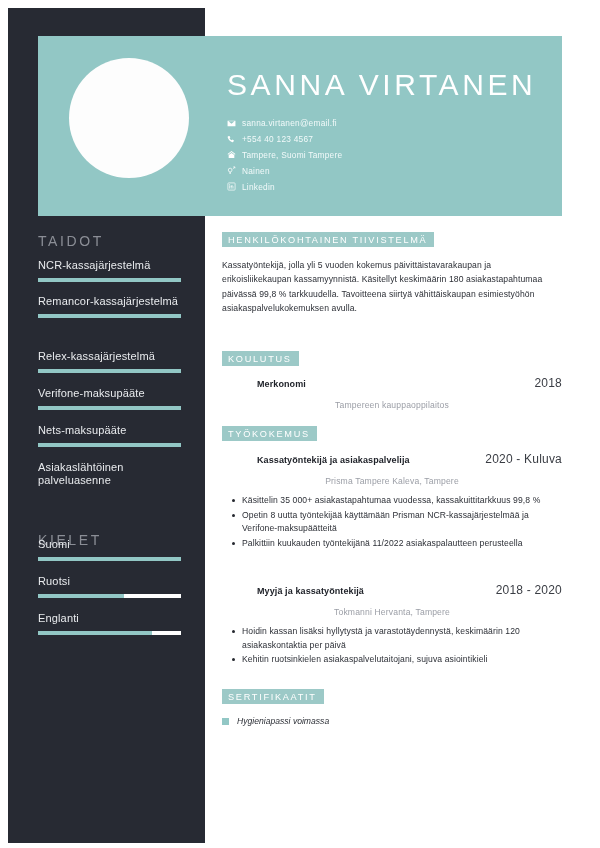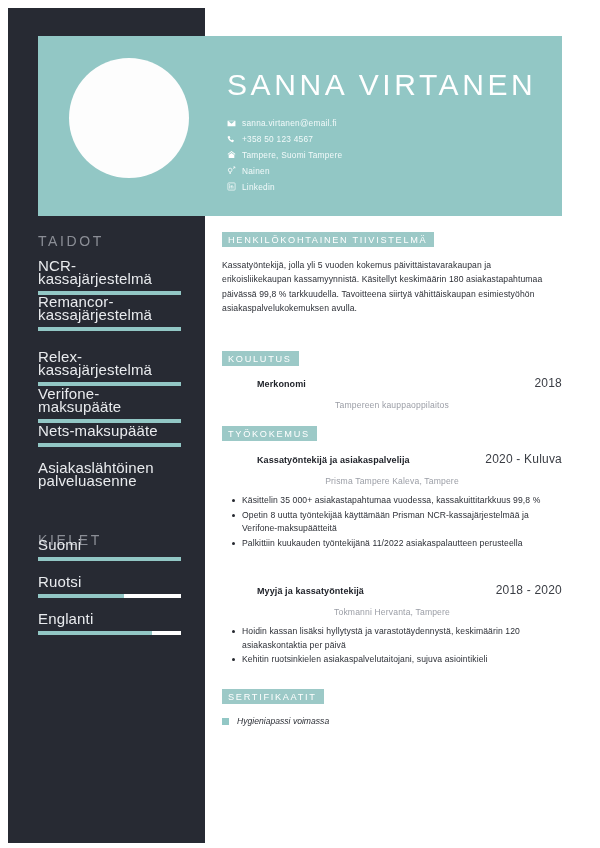--- a/index.html
+++ b/index.html
@@ -95,21 +95,21 @@
   }
   #skills-heading { top: 233px; }
   #languages-heading { top: 512px; margin-top: 20px; }
 
   .side-item {
     position: absolute;
     left: 38px;
     width: 143px;
   }
   .side-item-label {
-    font-size: 15px;
+    font-size: 11px;
     color: #e9ebee;
     line-height: 13px;
     letter-spacing: 0.15px;
   }
   .bar-track {
     position: relative;
     width: 143px;
     height: 4px;
     background: #ffffff;
     margin-top: 6px;
@@ -246,21 +246,21 @@
           </span>
           <span class="contact-text">sanna.virtanen@email.fi</span>
         </div>
 
         <div class="contact-row">
           <span class="contact-icon">
             <svg width="9" height="9" viewBox="0 0 16 16" fill="#ffffff">
                 <path d="M4.2 1.6 6 4.2 4.5 5.7c.8 1.8 2 3 3.8 3.8l1.5-1.5 2.6 1.8-1.1 2.3c-.3.6-1 .9-1.7.7C6 11.7 2.3 8 1.2 3.9c-.2-.7.1-1.4.7-1.7l2.3-.6z"></path>
               </svg>
           </span>
-          <span class="contact-text">+358 50 123 4567</span>
+          <span class="contact-text">+554 40 123 4567</span>
         </div>
 
         <div class="contact-row">
           <span class="contact-icon">
             <svg width="9" height="9" viewBox="0 0 16 16" fill="#ffffff">
                 <path d="M8 1.8 15 7.3l-.9 1.1L8 3.6 1.9 8.4 1 7.3 8 1.8zM8 5.2l5 3.9V14H3V9.1l5-3.9z"></path>
               </svg>
           </span>
           <span class="contact-text">Tampere, Suomi Tampere</span>
         </div>

